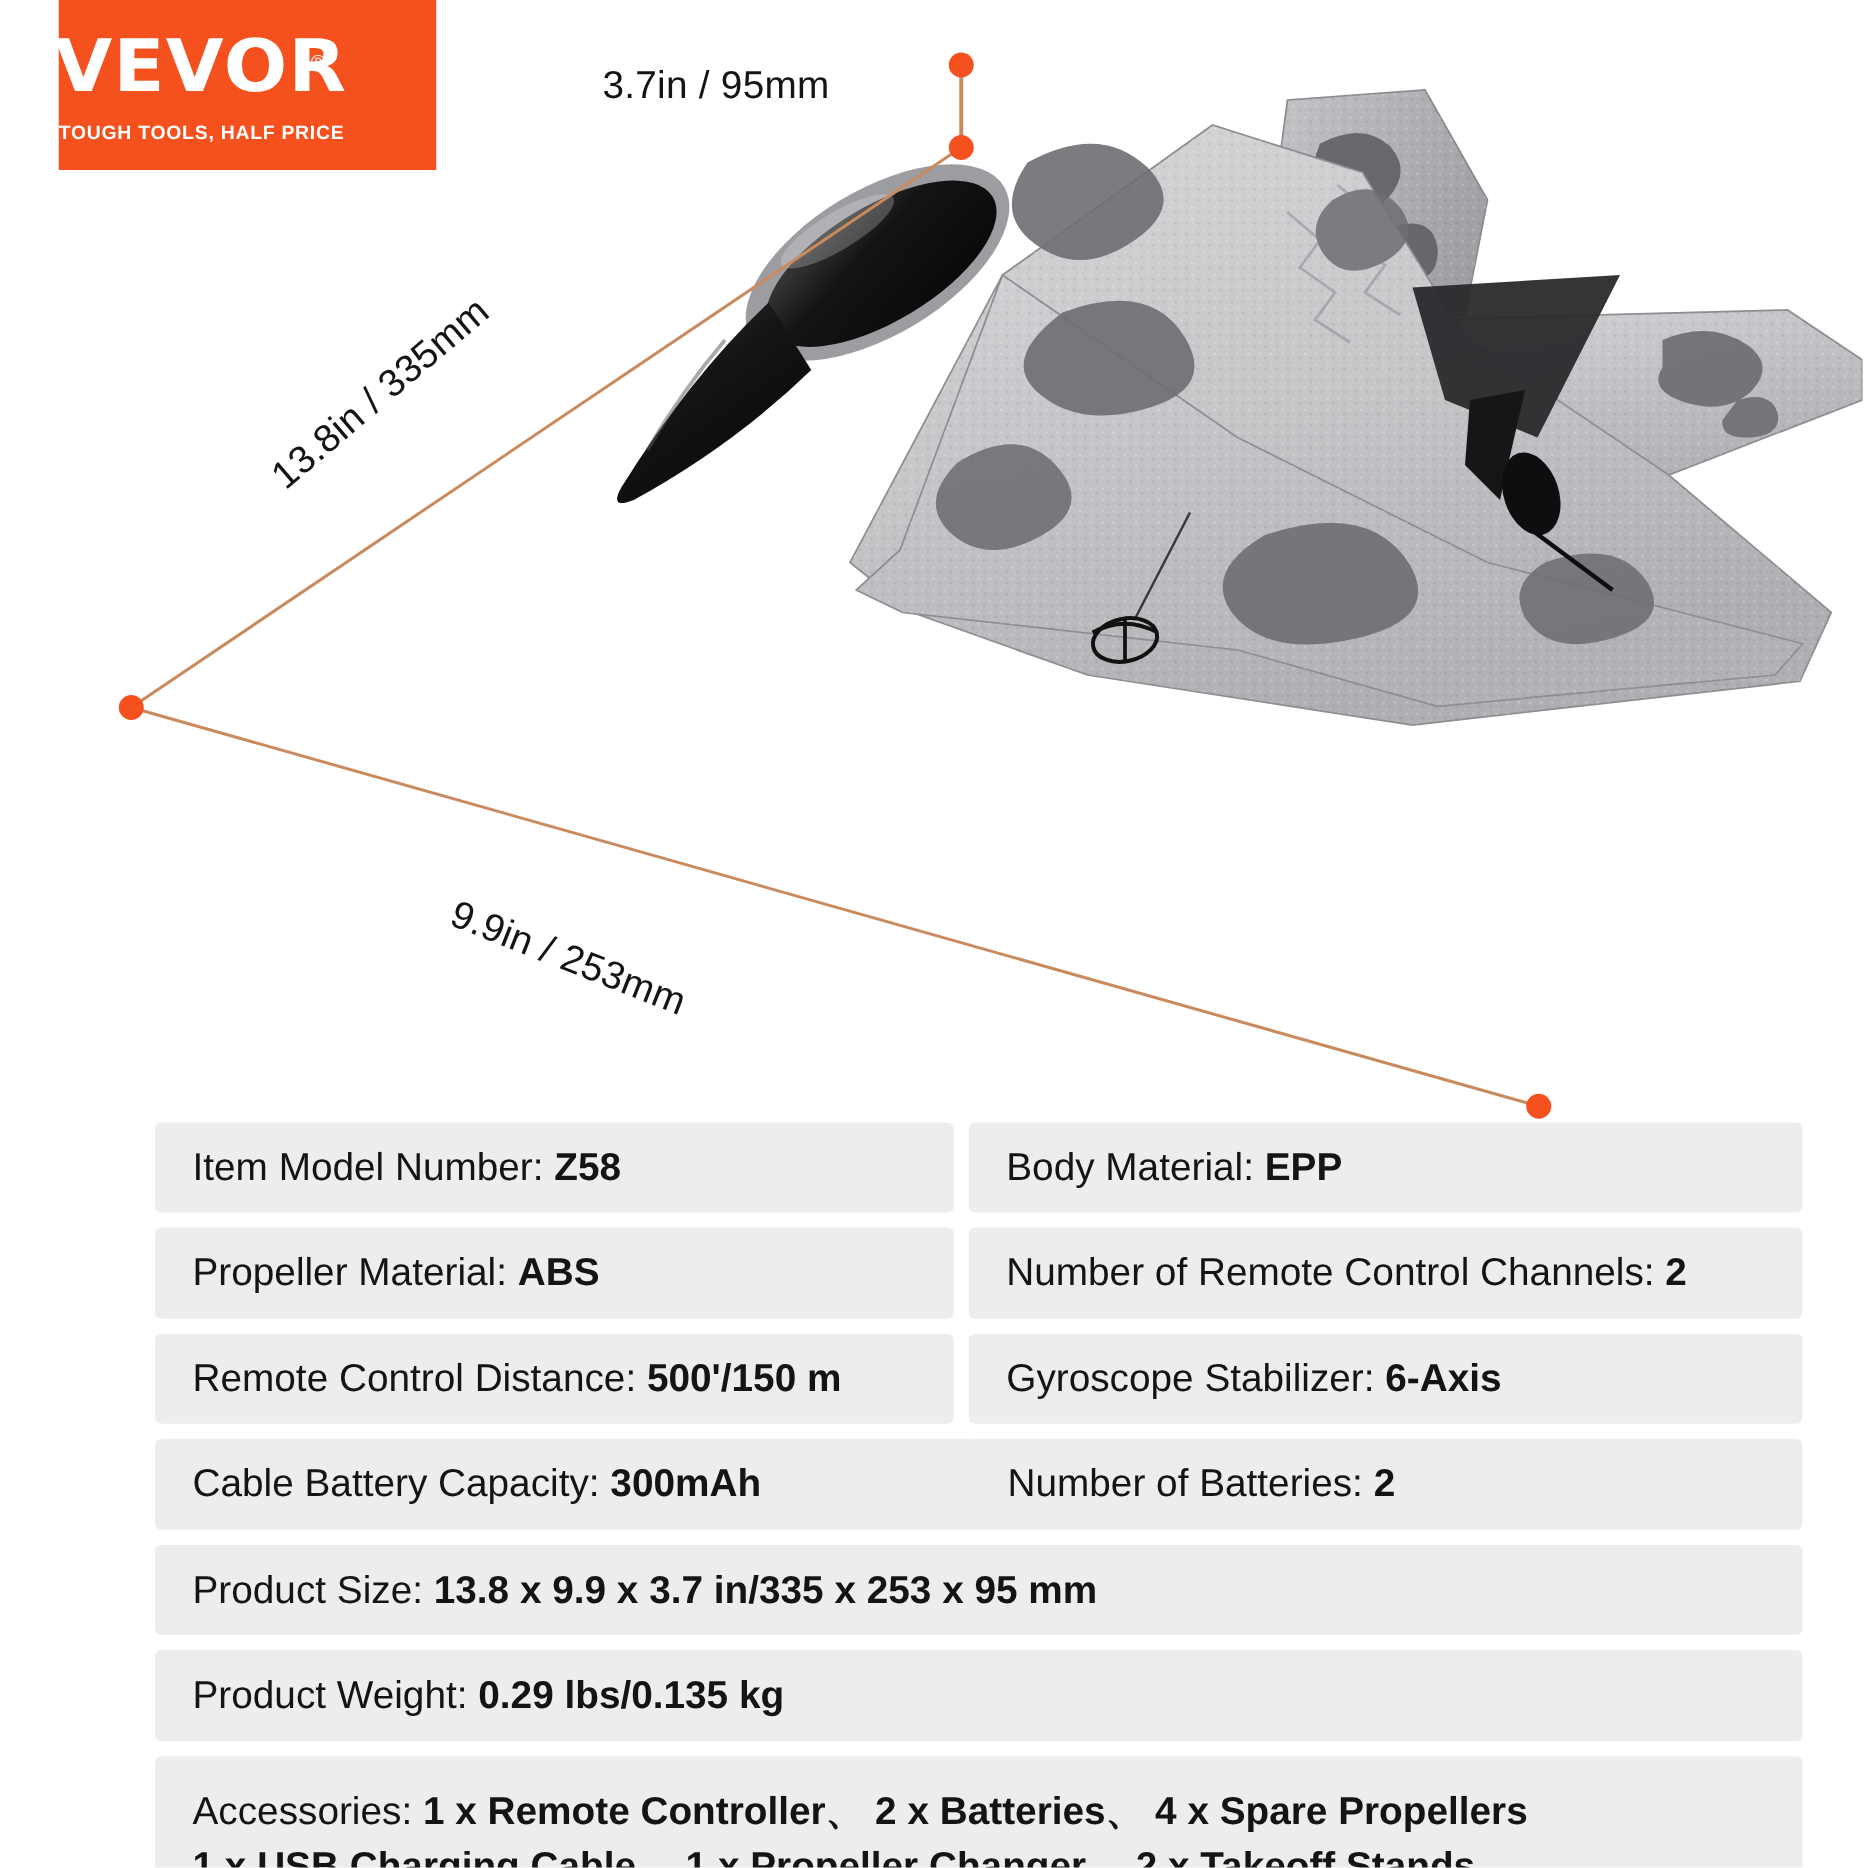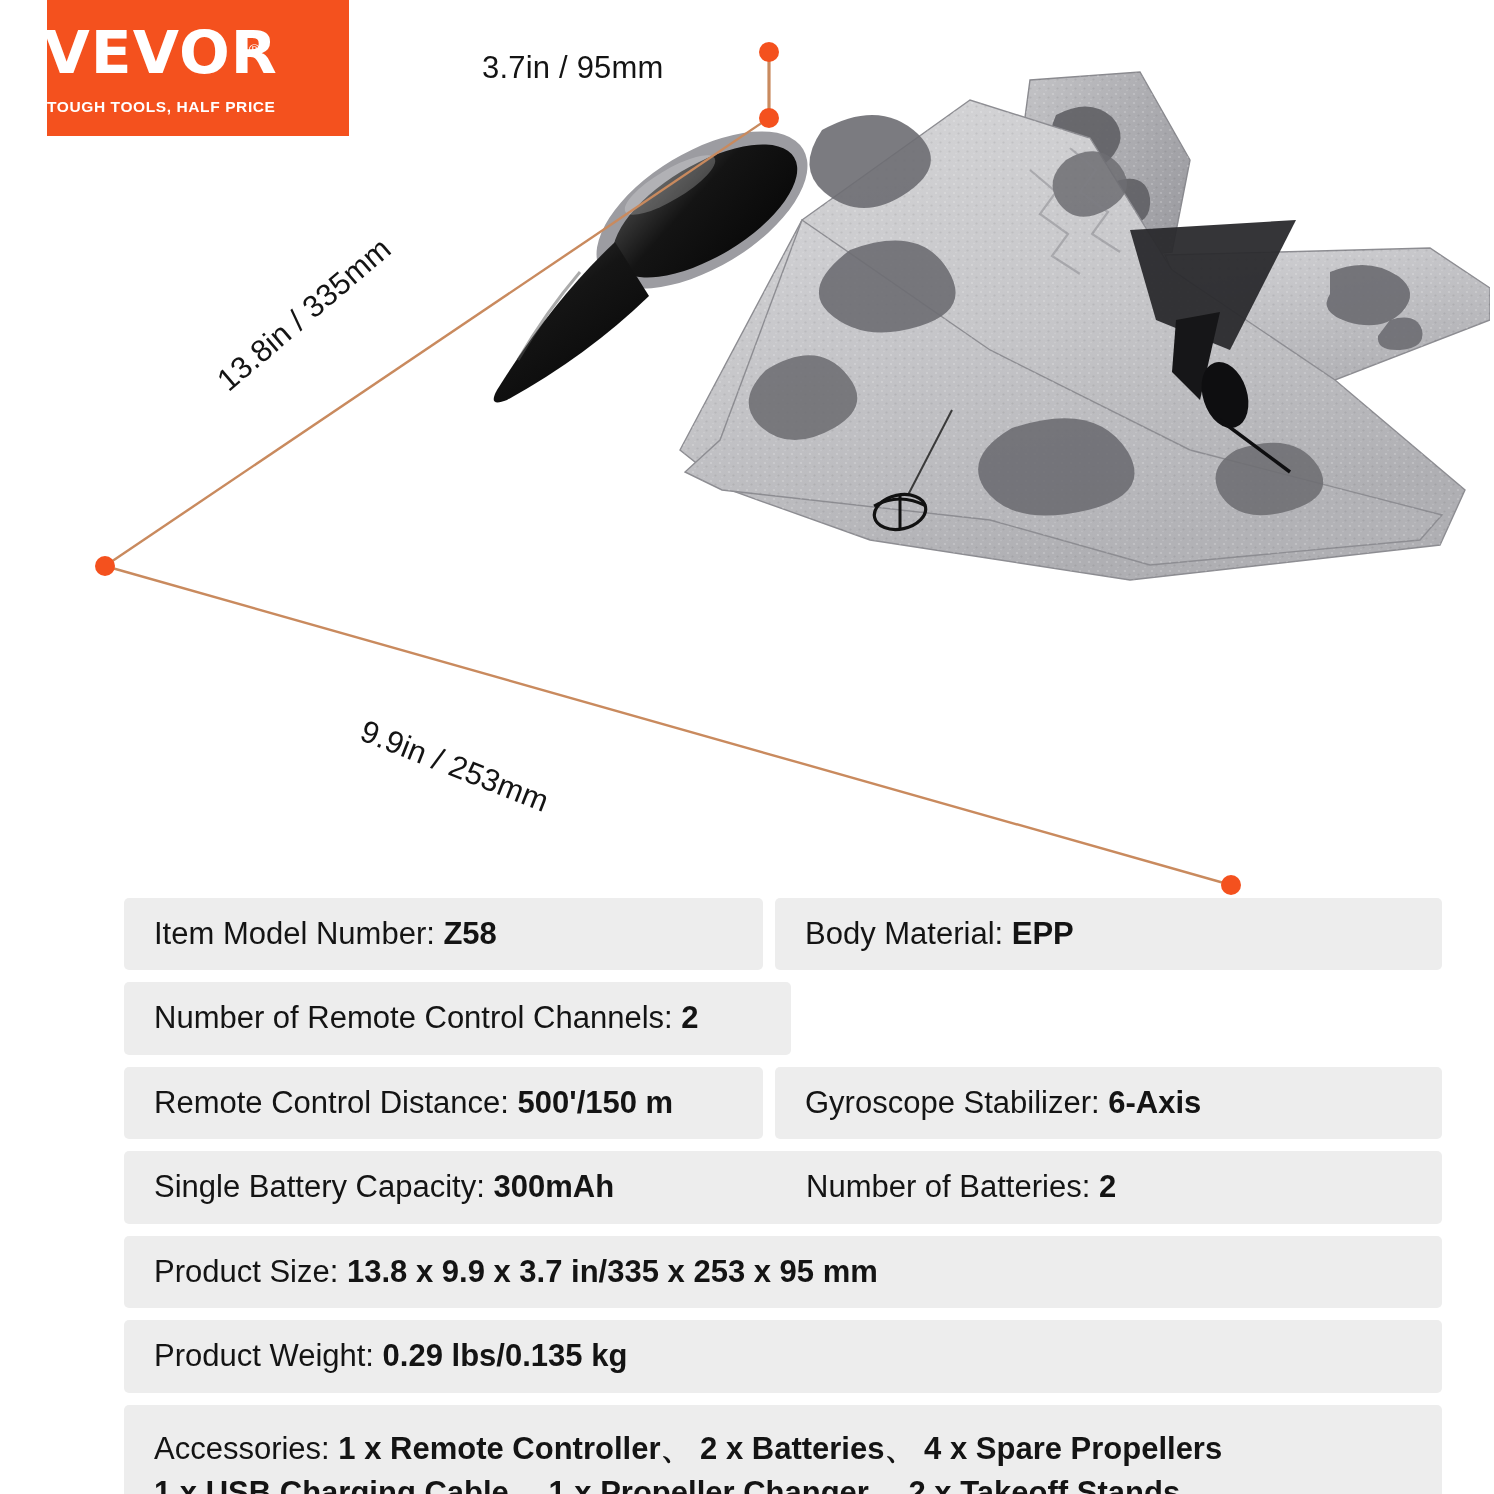--- a/index.html
+++ b/index.html
@@ -281,37 +281,40 @@
   <div class="spec-row">
     <div class="spec-cell left">
       <span>Item Model Number: </span><span class="spec-val">Z58</span>
     </div>
     <div class="spec-cell right">
       <span>Body Material: </span><span class="spec-val">EPP</span>
     </div>
   </div>
 
   <div class="spec-row">
+    <div class="spec-cell left">
+      <span>Propeller Material: </span><span class="spec-val">ABS</span>
+    </div>
     <div class="spec-cell right">
       <span>Number of Remote Control Channels: </span><span class="spec-val">2</span>
     </div>
   </div>
 
   <div class="spec-row">
     <div class="spec-cell left">
       <span>Remote Control Distance: </span><span class="spec-val">500'/150 m</span>
     </div>
     <div class="spec-cell right">
       <span>Gyroscope Stabilizer: </span><span class="spec-val">6-Axis</span>
     </div>
   </div>
 
   <div class="spec-row merged">
     <div class="spec-cell merged-left">
-      <span>Single Battery Capacity: </span><span class="spec-val">300mAh</span>
+      <span>Cable Battery Capacity: </span><span class="spec-val">300mAh</span>
     </div>
     <div class="spec-cell merged-right">
       <span>Number of Batteries: </span><span class="spec-val">2</span>
     </div>
   </div>
 
   <div class="spec-row">
     <div class="spec-cell full">
       <span>Product Size: </span><span class="spec-val">13.8 x 9.9 x 3.7 in/335 x 253 x 95 mm</span>
     </div>

